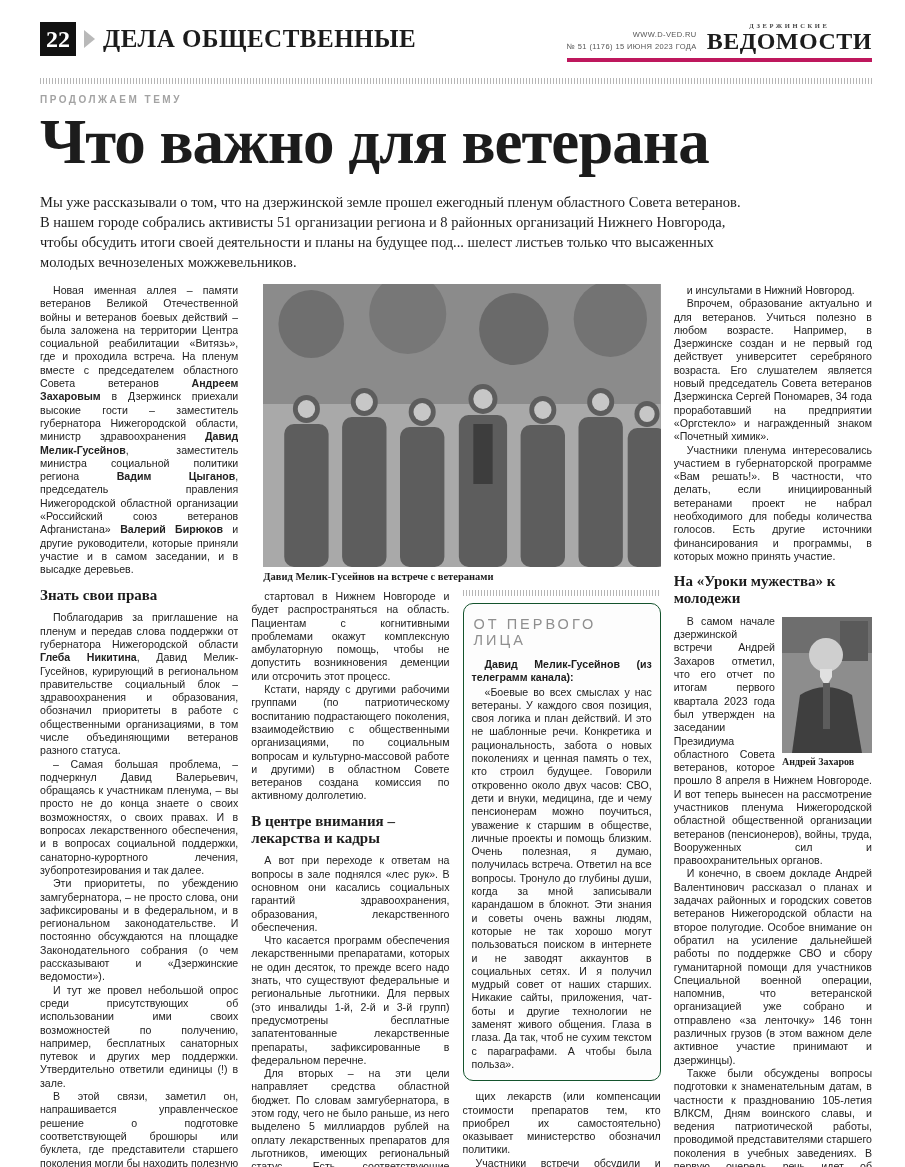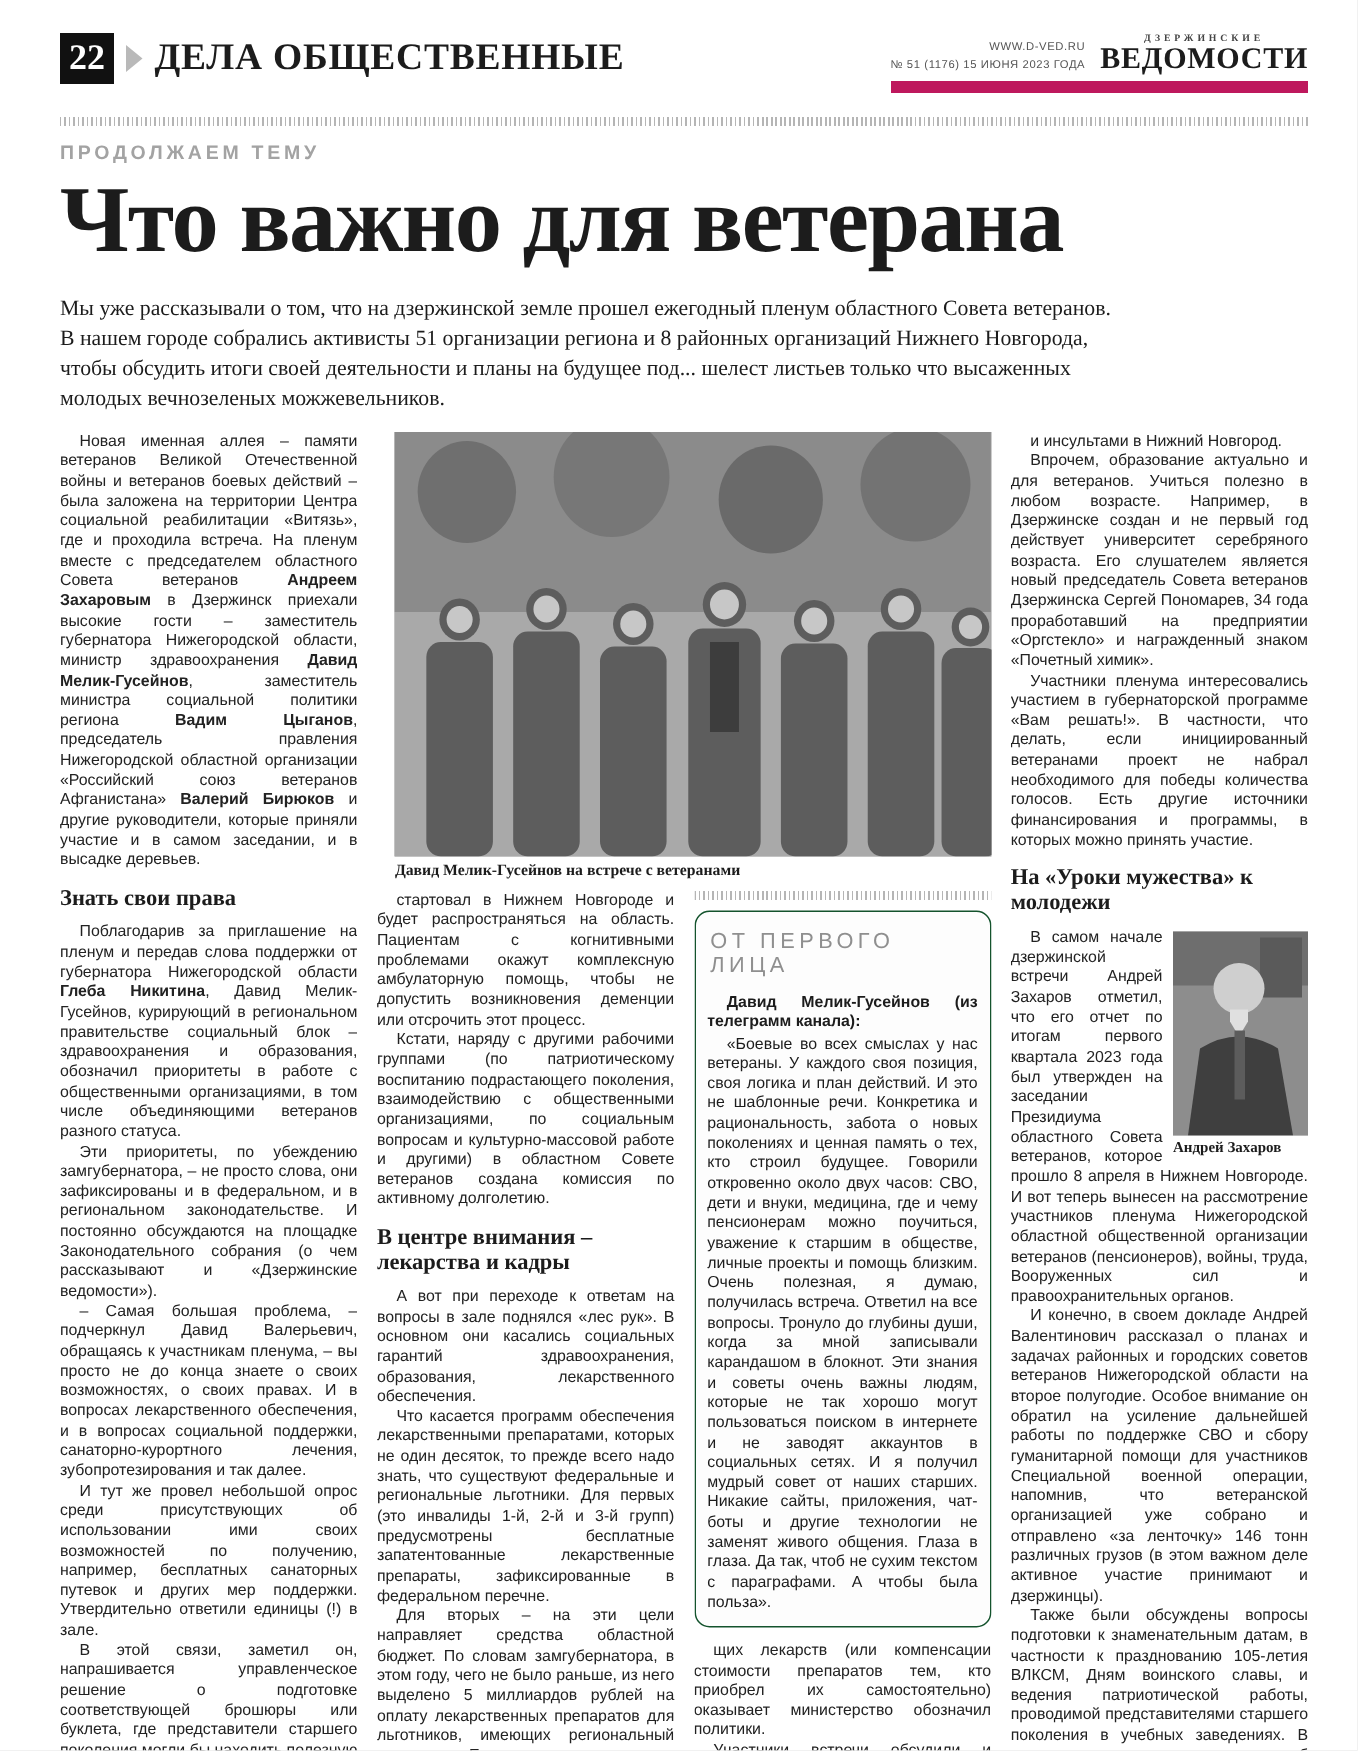--- a/index.html
+++ b/index.html
@@ -13,32 +13,32 @@
   
   .hdr { display:flex; justify-content:space-between; align-items:flex-start; }
   .hdr-left { display:flex; align-items:center; gap:8px; }
   .pagenum {
     width:36px; height:34px; background:#111; color:#fff;
     font-family:"Liberation Serif", serif; font-weight:bold; font-size:24px;
     display:flex; align-items:center; justify-content:center;
   }
   .hdr-arrow { width:0; height:0; border-top:9px solid transparent; border-bottom:9px solid transparent; border-left:11px solid #b9b9b9; }
   .section-title { font-family:"Liberation Serif", serif; font-weight:bold; font-size:25px; letter-spacing:.5px; }
-  .hdr-right { text-align:right; padding-bottom:5px; border-bottom:8px solid #be185d; min-width:195px; }
+  .hdr-right { text-align:right; padding-bottom:5px; border-bottom:4px solid #be185d; min-width:195px; }
   .hdr-right-top { display:flex; justify-content:flex-end; align-items:flex-end; gap:10px; }
   .hdr-meta { font-size:7.5px; color:#555; letter-spacing:.4px; line-height:1.6; text-align:right; }
   .masthead { text-align:center; }
   .masthead-small { font-family:"Liberation Serif", serif; font-size:6.5px; letter-spacing:2.6px; color:#444; font-weight:bold; }
-  .masthead-big { font-family:"Liberation Serif", serif; font-weight:bold; font-size:20px; letter-spacing:.5px; line-height:1; }
+  .masthead-big { font-family:"Liberation Serif", serif; font-weight:bold; font-size:24px; letter-spacing:.5px; line-height:1; }
   .dotted-rule {
     margin-top:16px; height:6px;
     background:repeating-linear-gradient(90deg,#b5b5b5 0 1px,transparent 1px 3px);
   }
   
-  .kicker { margin-top:10px; color:#a3a3a3; font-size:13px; letter-spacing:2.5px; font-weight:bold; }
+  .kicker { margin-top:10px; color:#a3a3a3; font-size:10px; letter-spacing:2.5px; font-weight:bold; }
   .headline {
     font-family:"Liberation Serif", serif; font-weight:bold;
     font-size:63px; line-height:1.0; letter-spacing:-1px; margin-top:6px; white-space:nowrap;
   }
   .lede {
     margin-top:18px; max-width:710px;
     font-family:"Liberation Serif", serif; font-weight:normal;
     font-size:14.5px; line-height:1.38; text-align:left;
   }
   
@@ -110,22 +110,22 @@
   <div class="kicker">ПРОДОЛЖАЕМ ТЕМУ</div>
   <h1 class="headline">Что важно для ветерана</h1>
   <div class="lede">Мы уже рассказывали о том, что на дзержинской земле прошел ежегодный пленум областного Совета ветеранов. В нашем городе собрались активисты 51 организации региона и 8 районных организаций Нижнего Новгорода, чтобы обсудить итоги своей деятельности и планы на будущее под...  шелест листьев только что высаженных молодых вечнозеленых можжевельников.</div>
 
   <div class="grid">
 
     <div class="col col1">
         <p class="body-p">Новая именная аллея – памяти ветеранов Великой Отечественной войны и ветеранов боевых действий – была заложена на территории Центра социальной реабилитации «Витязь», где и проходила встреча. На пленум вместе с председателем областного Совета ветеранов <b>Андреем Захаровым</b> в Дзержинск приехали высокие гости – заместитель губернатора Нижегородской области, министр здравоохранения <b>Давид Мелик-Гусейнов</b>, заместитель министра социальной политики региона <b>Вадим Цыганов</b>, председатель правления Нижегородской областной организации «Российский союз ветеранов Афганистана» <b>Валерий Бирюков</b> и другие руководители, которые приняли участие и в самом заседании, и в высадке деревьев.</p>
         <div class="subhead">Знать свои права</div>
         <p class="body-p">Поблагодарив за приглашение на пленум и передав слова поддержки от губернатора Нижегородской области <b>Глеба Никитина</b>, Давид Мелик-Гусейнов, курирующий в региональном правительстве социальный блок – здравоохранения и образования, обозначил приоритеты в работе с общественными организациями, в том числе объединяющими ветеранов разного статуса.</p>
+        <p class="body-p">– Самая большая проблема, – подчеркнул Давид Валерьевич, обращаясь к участникам пленума, – вы просто не до конца знаете о своих возможностях, о своих правах. И в вопросах лекарственного обеспечения, и в вопросах социальной поддержки, санаторно-курортного лечения, зубопротезирования и так далее.</p>
         <p class="body-p">Эти приоритеты, по убеждению замгубернатора, – не просто слова, они зафиксированы и в федеральном, и в региональном законодательстве. И постоянно обсуждаются на площадке Законодательного собрания (о чем рассказывают и «Дзержинские ведомости»).</p>
-        <p class="body-p">– Самая большая проблема, – подчеркнул Давид Валерьевич, обращаясь к участникам пленума, – вы просто не до конца знаете о своих возможностях, о своих правах. И в вопросах лекарственного обеспечения, и в вопросах социальной поддержки, санаторно-курортного лечения, зубопротезирования и так далее.</p>
         <p class="body-p">И тут же провел небольшой опрос среди присутствующих об использовании ими своих возможностей по получению, например, бесплатных санаторных путевок и других мер поддержки. Утвердительно ответили единицы (!) в зале.</p>
         <p class="body-p">В этой связи, заметил он, напрашивается управленческое решение о подготовке соответствующей брошюры или буклета, где представители старшего поколения могли бы находить полезную информацию. Они любят читать, поэтому им нужны именно бумажные документы.</p>
       </div>
 
     <div class="photoblock">
       <svg class="main-photo" viewBox="0 0 412 283" preserveAspectRatio="none">
         <rect width="412" height="283" fill="#a9a9a9"></rect>
         <rect width="412" height="120" fill="#8b8b8b"></rect>
         <circle cx="50" cy="40" r="34" fill="#6f6f6f"></circle>
         <circle cx="150" cy="30" r="40" fill="#777777"></circle>

